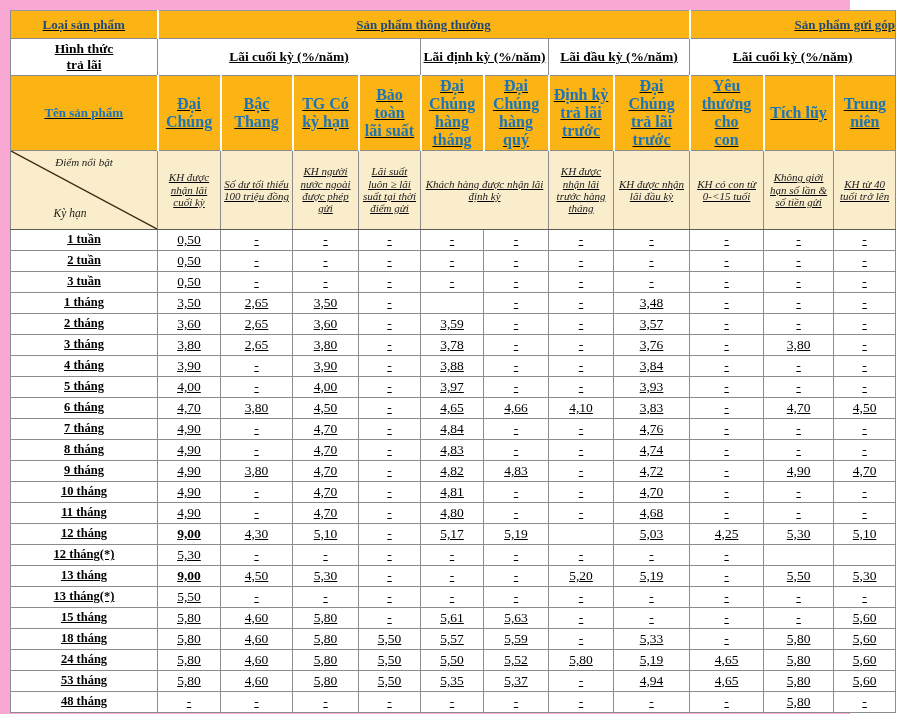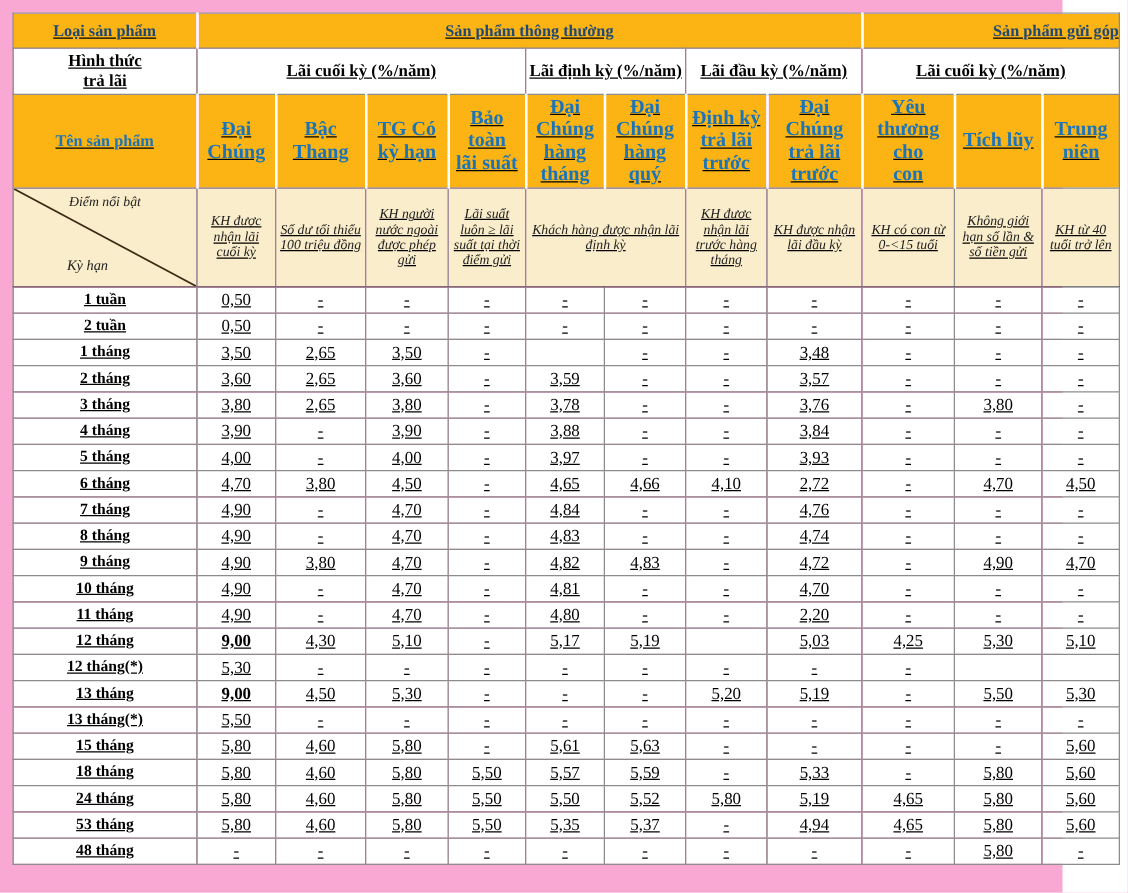--- a/index.html
+++ b/index.html
@@ -154,20 +154,34 @@
           <td class="val">-</td>
           <td class="val">-</td>
           <td class="val">-</td>
           <td class="val">-</td>
           <td class="val">-</td>
           <td class="val">-</td>
           <td class="val">-</td>
           <td class="val">-</td>
         </tr>
         <tr>
+          <td class="term">3 tuần</td>
+          <td class="val">0,50</td>
+          <td class="val">-</td>
+          <td class="val">-</td>
+          <td class="val">-</td>
+          <td class="val">-</td>
+          <td class="val">-</td>
+          <td class="val">-</td>
+          <td class="val">-</td>
+          <td class="val">-</td>
+          <td class="val">-</td>
+          <td class="val">-</td>
+        </tr>
+        <tr>
           <td class="term">1 tháng</td>
           <td class="val">3,50</td>
           <td class="val">2,65</td>
           <td class="val">3,50</td>
           <td class="val">-</td>
           <td class="val"></td>
           <td class="val">-</td>
           <td class="val">-</td>
           <td class="val">3,48</td>
           <td class="val">-</td>
@@ -232,21 +246,21 @@
         </tr>
         <tr>
           <td class="term">6 tháng</td>
           <td class="val">4,70</td>
           <td class="val">3,80</td>
           <td class="val">4,50</td>
           <td class="val">-</td>
           <td class="val">4,65</td>
           <td class="val">4,66</td>
           <td class="val">4,10</td>
-          <td class="val">2,72</td>
+          <td class="val">3,83</td>
           <td class="val">-</td>
           <td class="val">4,70</td>
           <td class="val">4,50</td>
         </tr>
         <tr>
           <td class="term">7 tháng</td>
           <td class="val">4,90</td>
           <td class="val">-</td>
           <td class="val">4,70</td>
           <td class="val">-</td>
@@ -302,21 +316,21 @@
         </tr>
         <tr>
           <td class="term">11 tháng</td>
           <td class="val">4,90</td>
           <td class="val">-</td>
           <td class="val">4,70</td>
           <td class="val">-</td>
           <td class="val">4,80</td>
           <td class="val">-</td>
           <td class="val">-</td>
-          <td class="val">2,20</td>
+          <td class="val">4,68</td>
           <td class="val">-</td>
           <td class="val">-</td>
           <td class="val">-</td>
         </tr>
         <tr>
           <td class="term">12 tháng</td>
           <td class="val bold">9,00</td>
           <td class="val">4,30</td>
           <td class="val">5,10</td>
           <td class="val">-</td>

